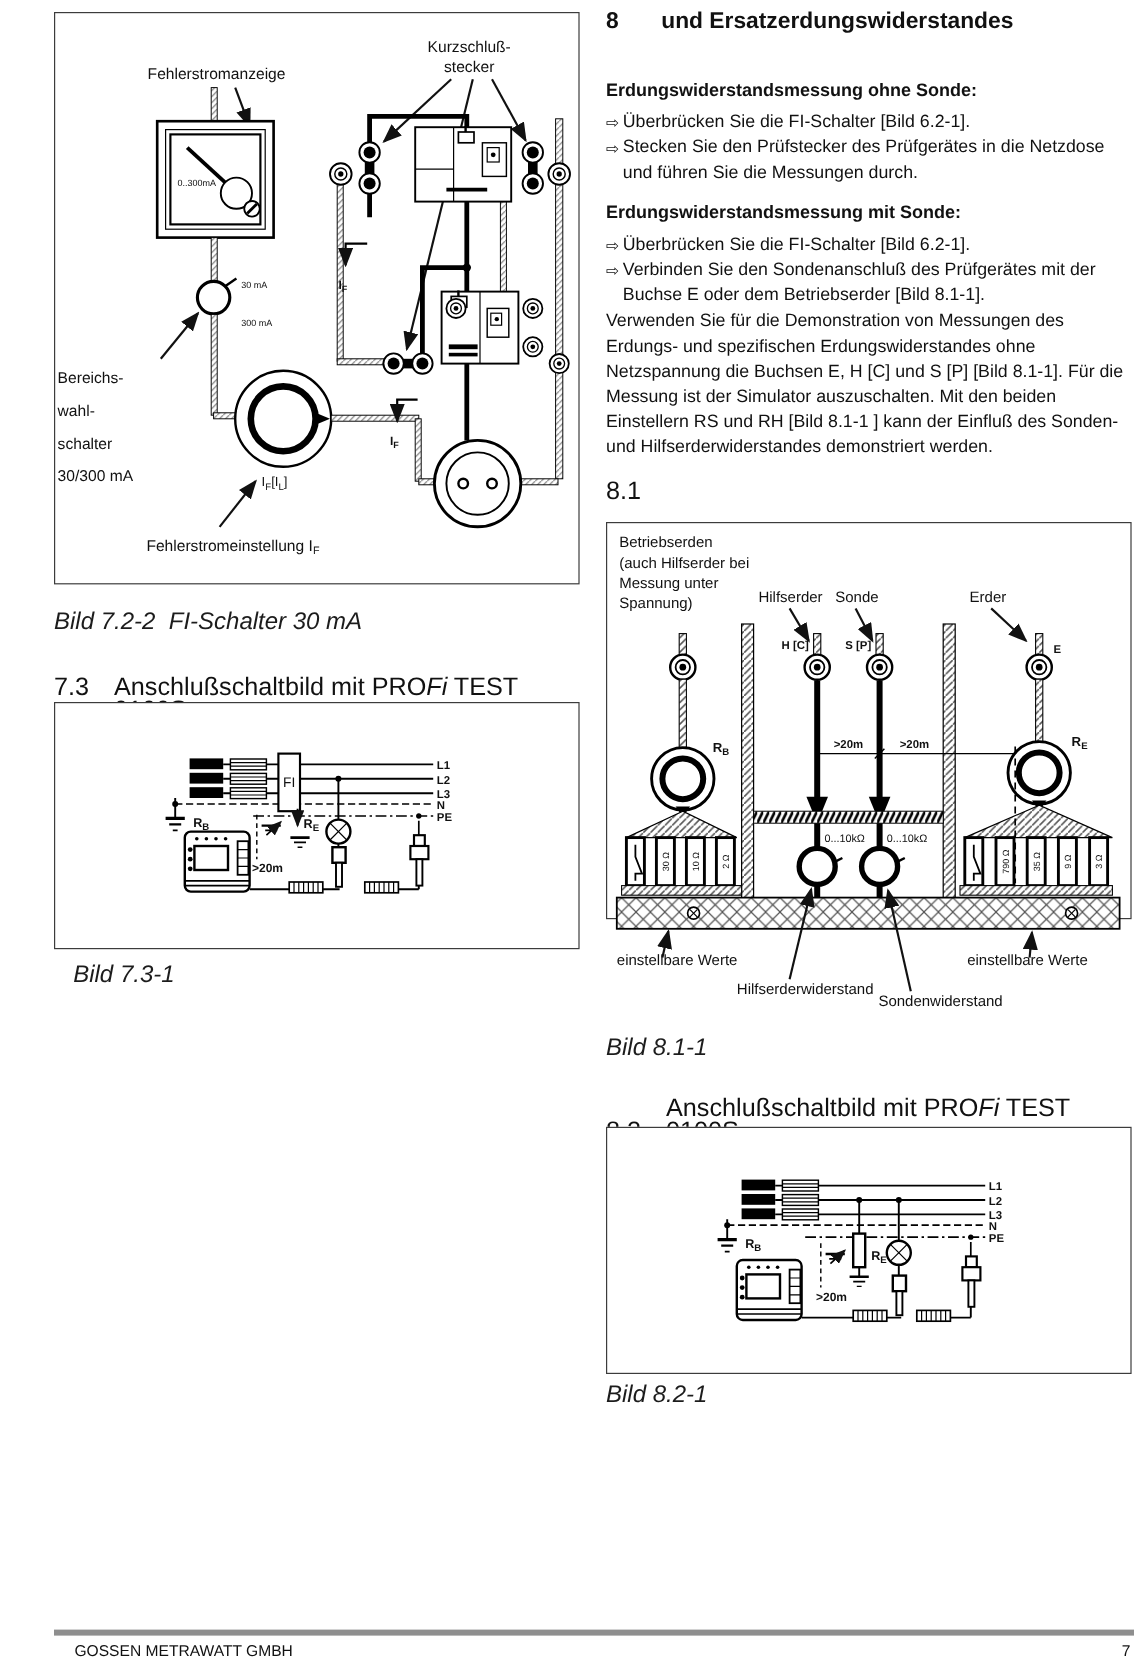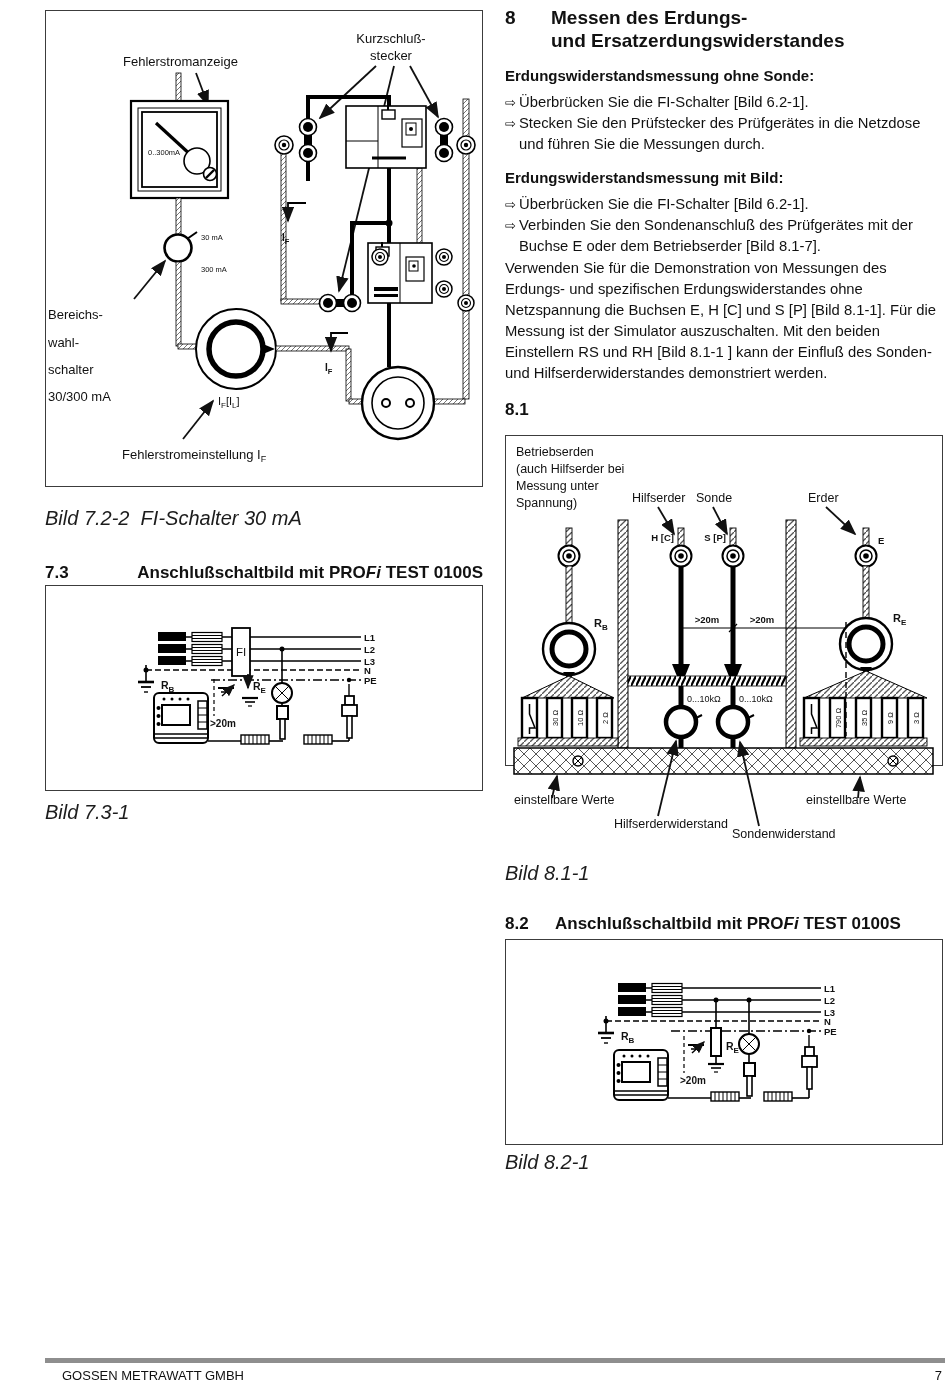--- a/index.html
+++ b/index.html
@@ -5,21 +5,21 @@
   html,body{margin:0;padding:0;background:#fff;}
   .page{position:relative;width:950px;height:1384px;background:#fff;
         font-family:"Liberation Sans",sans-serif;color:#111;overflow:hidden;}
   .col-left{position:absolute;left:45px;top:10px;width:438px;}
   .col-right{position:absolute;left:505px;top:6px;width:440px;}
   .abs{position:absolute;}
   .figbox{border:1.5px solid #3c3c3c;background:#fff;box-sizing:border-box;}
   .caption{font-style:italic;font-size:20px;color:#1c1c1c;white-space:pre;}
   .h1{display:flex;font-size:19px;font-weight:bold;line-height:23px;}
   .h1 .num{width:46px;flex:none;}
-  .sec{display:flex;font-size:17px;font-weight:bold;line-height:19px;}
+  .sec{display:flex;font-size:21px;font-weight:normal;line-height:19px;}
   .sec .num{width:50px;flex:none;}
   .h2{font-size:15px;font-weight:bold;text-align:center;}
   .body-text{font-size:14.8px;line-height:21px;}
   .bullet{display:flex;font-size:14.8px;line-height:21px;}
   .bullet .glyph{width:14px;flex:none;font-size:13px;}
   .footer-rule{position:absolute;left:45px;width:900px;top:1358px;height:5px;background:#8e8e8e;}
   .footer-text{position:absolute;top:1368px;font-size:13px;color:#111;}
   svg text{font-family:"Liberation Sans",sans-serif;fill:#111;}
   em{font-style:italic;}
 </style>
@@ -313,53 +313,52 @@
             <line x1="270" y1="149" x2="270" y2="158" stroke="#000"></line>
             <line x1="274" y1="149" x2="274" y2="158" stroke="#000"></line>
             <line x1="278" y1="149" x2="278" y2="158" stroke="#000"></line>
             <line x1="282" y1="149" x2="282" y2="158" stroke="#000"></line>
           <line x1="286" y1="155" x2="303" y2="155" stroke="#000" stroke-width="1.6"></line>
           <line x1="303" y1="152" x2="303" y2="155" stroke="#000" stroke-width="1.6"></line>
         </g>
       </svg>
     </div>
 
-    <div class="abs caption" style="left:0;top:791px;">Bild 7.3-1</div>
+    <div class="abs caption" style="left:16px;top:791px;">Bild 7.3-1</div>
   </div>
 
   <div class="col-right">
 
     <div class="abs h1" style="left:0;top:0;width:440px;">
       <span class="num">8</span>
       <span>
-        <span style="display:block;">Messen des Erdungs-</span>
         <span style="display:block;">und Ersatzerdungswiderstandes</span>
       </span>
     </div>
 
     <div class="abs h2" style="left:0;top:61px;">Erdungswiderstandsmessung ohne Sonde:</div>
 
     <div class="abs bullet" style="left:0;top:86px;width:440px;">
       <span class="glyph">⇨</span>
       <span>Überbrücken Sie die FI-Schalter [Bild 6.2-1].</span>
     </div>
     <div class="abs bullet" style="left:0;top:107px;width:440px;">
       <span class="glyph">⇨</span>
       <span>Stecken Sie den Prüfstecker des Prüfgerätes in die Netzdose und führen Sie die Messungen durch.</span>
     </div>
 
-    <div class="abs h2" style="left:0;top:163px;">Erdungswiderstandsmessung mit Bild:</div>
+    <div class="abs h2" style="left:0;top:163px;">Erdungswiderstandsmessung mit Sonde:</div>
 
     <div class="abs bullet" style="left:0;top:188px;width:440px;">
       <span class="glyph">⇨</span>
       <span>Überbrücken Sie die FI-Schalter [Bild 6.2-1].</span>
     </div>
     <div class="abs bullet" style="left:0;top:209px;width:440px;">
       <span class="glyph">⇨</span>
-      <span>Verbinden Sie den Sondenanschluß des Prüfgerätes mit der Buchse E oder dem Betriebserder [Bild 8.1-7].</span>
+      <span>Verbinden Sie den Sondenanschluß des Prüfgerätes mit der Buchse E oder dem Betriebserder [Bild 8.1-1].</span>
     </div>
 
     <div class="abs body-text" style="left:0;top:252px;width:442px;">Verwenden Sie für die Demonstration von Messungen des Erdungs- und spezifischen Erdungswiderstandes ohne Netzspannung die Buchsen E, H [C] und S [P] [Bild 8.1-1]. Für die Messung ist der Simulator auszuschalten. Mit den beiden Einstellern RS und RH [Bild 8.1-1 ] kann der Einfluß des Sonden- und Hilfserderwiderstandes demonstriert werden.</div>
 
     <div class="abs sec" style="left:0;top:394px;width:440px;">
       <span class="num">8.1</span>
     </div>
 
     <div class="figbox abs" style="left:0;top:429px;width:438px;height:331px;">
       <svg width="435" height="418" viewBox="0 0 435 418">

